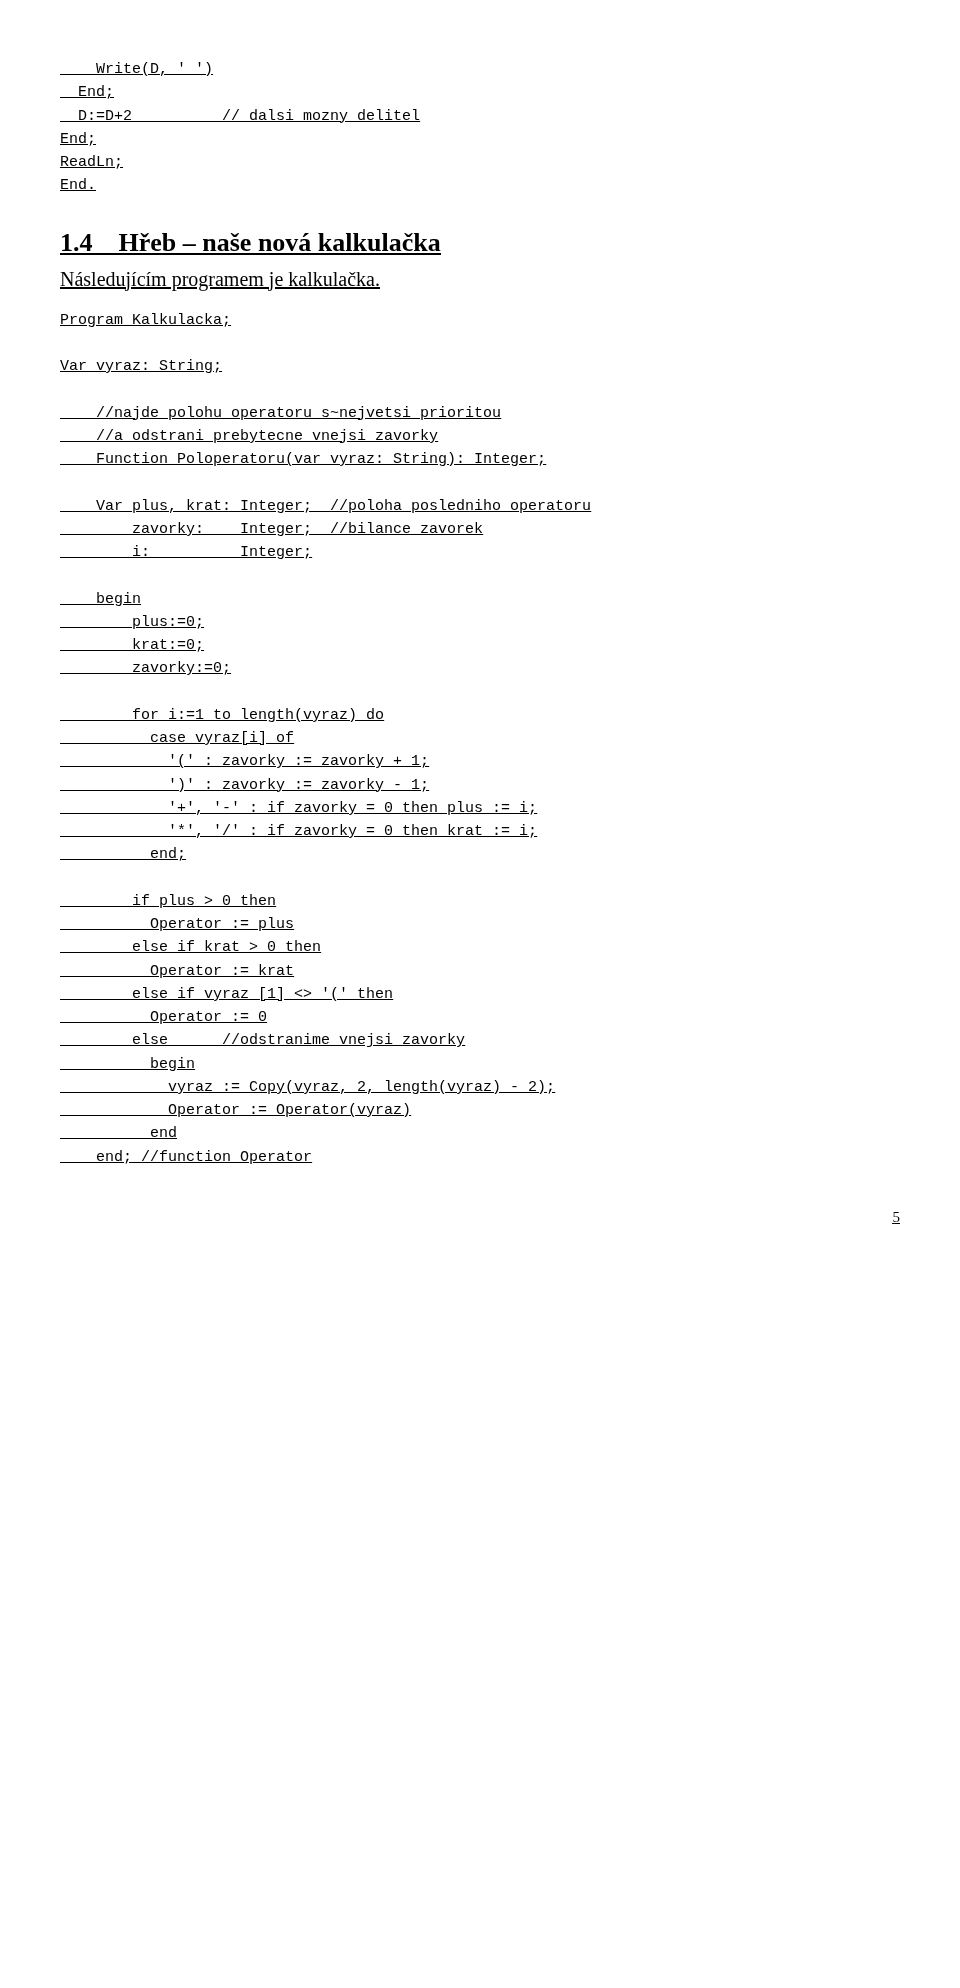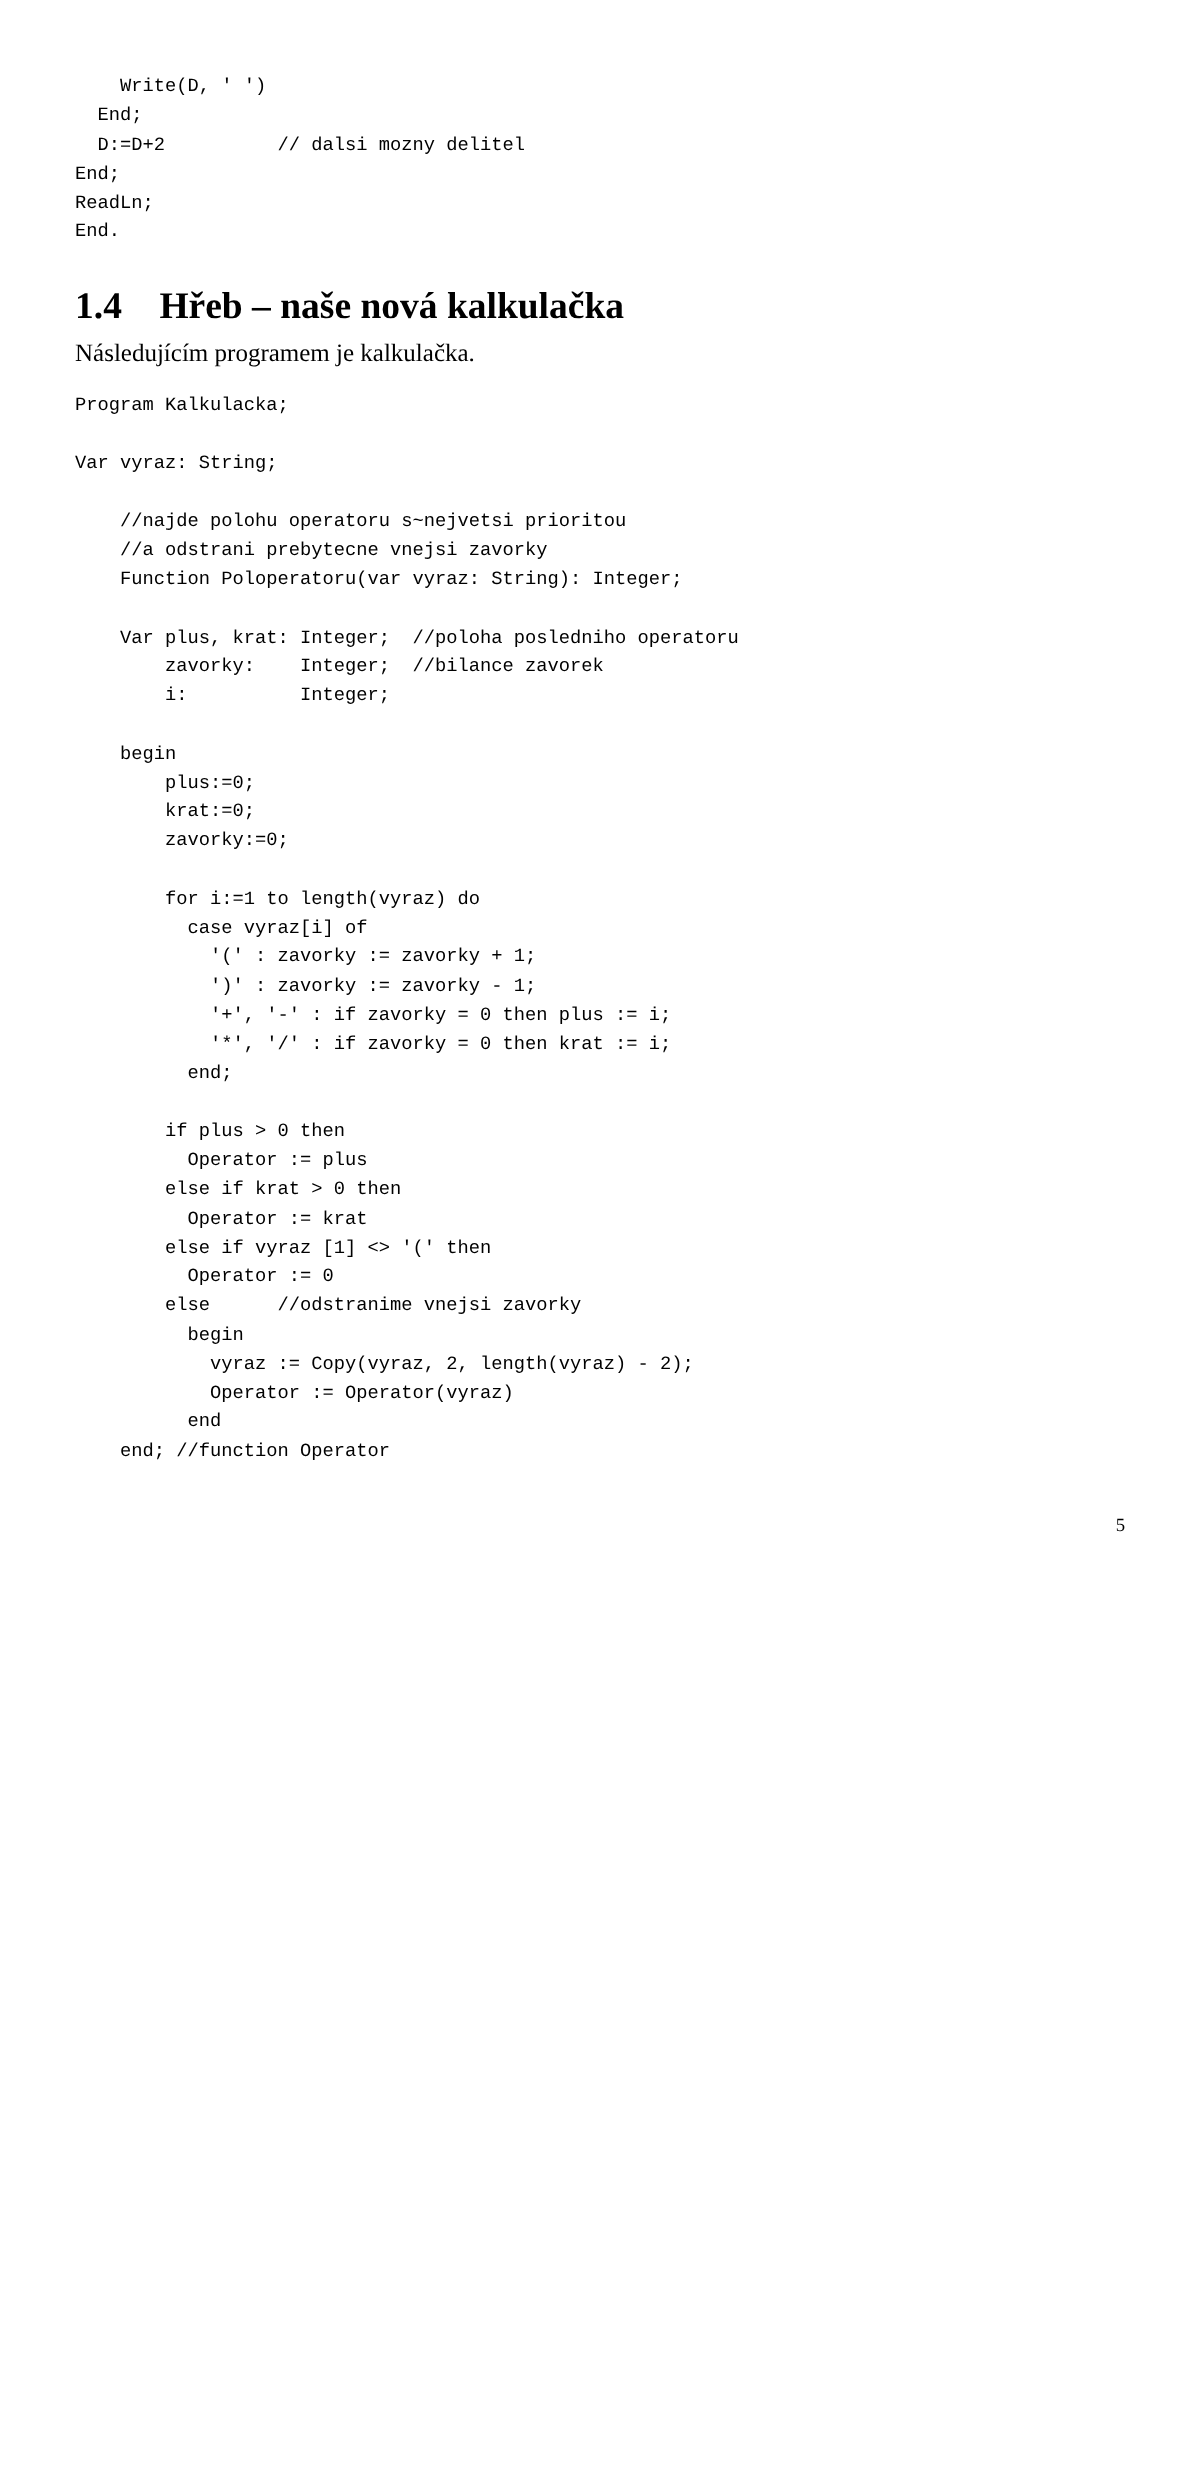--- a/index.html
+++ b/index.html
@@ -1,39 +1,40 @@
 <!DOCTYPE html>
 <html><head>
   <meta charset="utf-8">
   <style>
     * {
       margin: 0;
       padding: 0;
       box-sizing: border-box;
+      text-decoration: underline;
     }
 
     body {
       background: #ffffff;
       color: #000000;
       font-family: Georgia, 'Times New Roman', serif;
       width: 960px;
       min-height: 1988px;
       padding: 40px 60px;
     }
 
     .code-block {
       font-family: 'Courier New', Courier, monospace;
       font-size: 15px;
       line-height: 1.55;
       white-space: pre;
       margin: 18px 0 18px 0;
     }
 
     .section-heading {
-      font-size: 30px;
+      font-size: 26px;
       font-weight: bold;
       margin: 30px 0 10px 0;
       font-family: Georgia, serif;
     }
 
     .section-intro {
       font-size: 20px;
       margin-bottom: 18px;
       font-family: Georgia, serif;
     }

